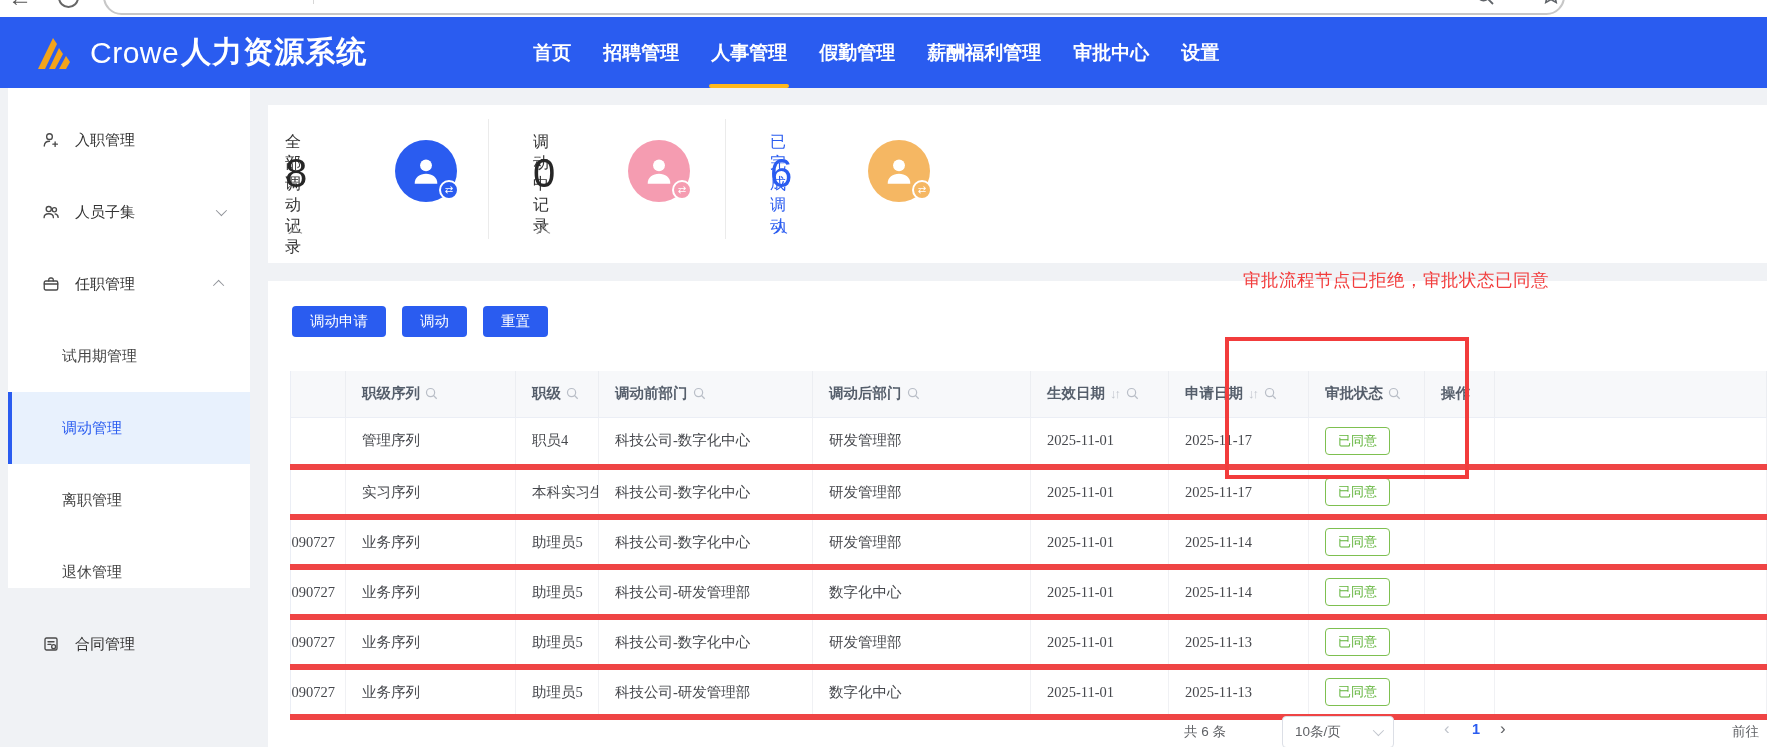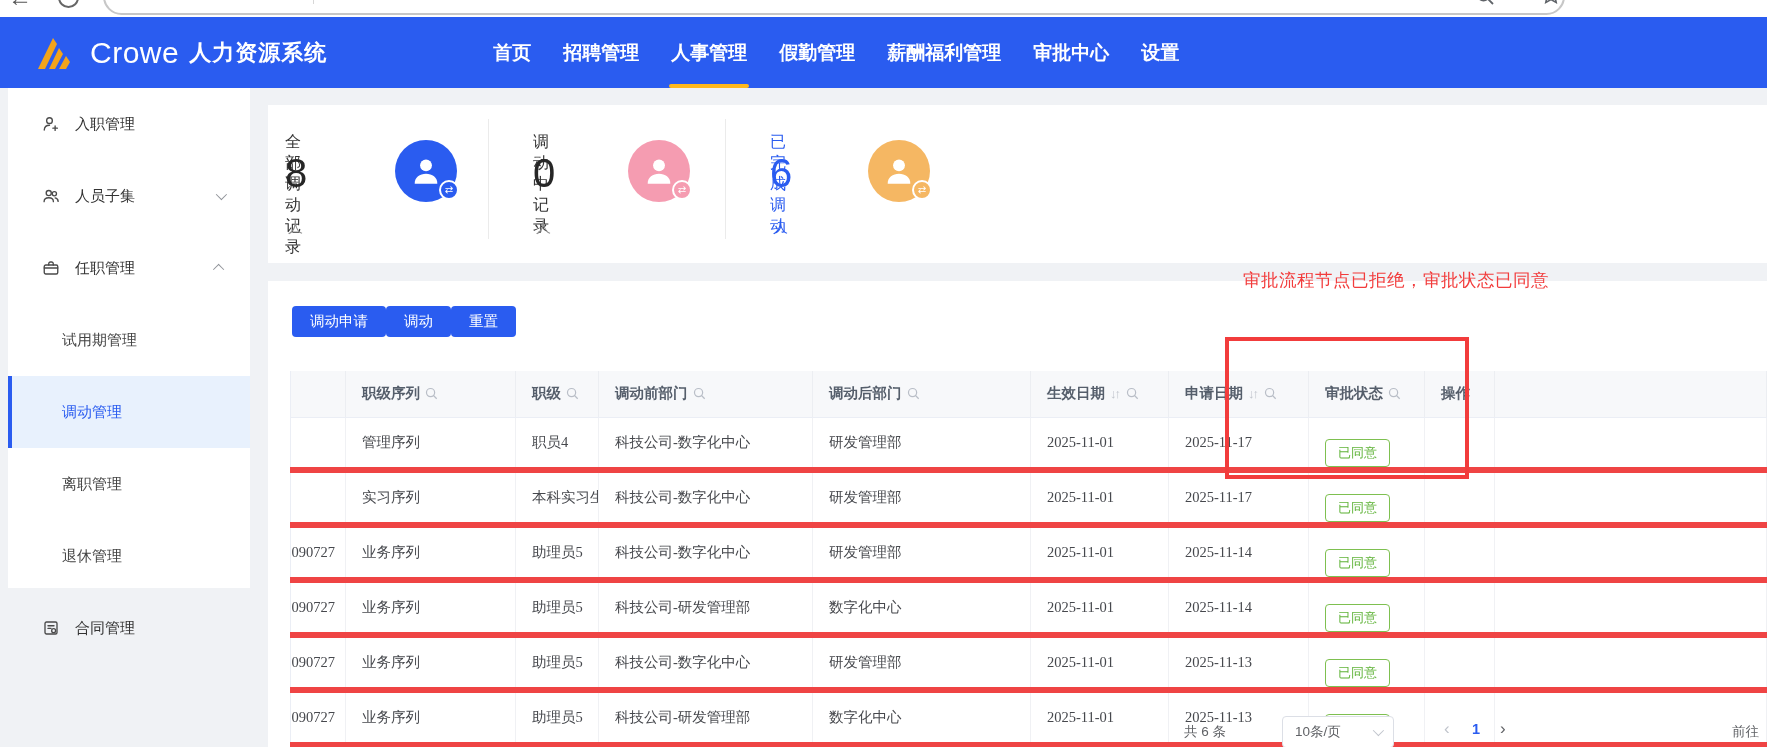--- a/index.html
+++ b/index.html
@@ -14,27 +14,27 @@
   .addr { position:absolute; left:103px; top:-22px; width:1462px; height:37px; background:#fff; border:2px solid #c7c7c7; border-radius:19px; }
   .addr-sec { position:absolute; left:158px; top:5px; font-size:13.5px; color:#555; }
   .addr-sep { position:absolute; left:208px; top:2px; width:1px; height:22px; background:#d7d7d7; }
   .addr-search { position:absolute; left:1370px; top:6px; }
   .addr-star { position:absolute; left:1436px; top:5px; }
 
   
   .hdr { position:absolute; left:0; top:17px; width:100%; height:71px; background:#2a5cf0; display:flex; align-items:center; z-index:9; }
   .logo-wrap { display:flex; align-items:center; margin-left:36px;justify-content:flex-end; }
   .brand { color:#fff; font-size:30px; font-weight:400; margin-left:12px; letter-spacing:.5px; }
-  .apptitle { color:#fff; font-size:22px; font-weight:bold; margin-left:10px; letter-spacing:1px; }
+  .apptitle { color:#fff; font-size:30px; font-weight:bold; margin-left:2px; letter-spacing:1px; }
   .nav { display:flex; align-items:flex-end; margin-left:150px; height:71px; }
   .nav-item { position:relative; height:71px; display:flex; align-items:center; padding:0 16px; color:#fff; font-size:19px; font-weight:600; cursor:pointer; }
   .nav-item.active::after { content:""; position:absolute; left:14px; right:14px; bottom:0; height:4px; background:#ffb81c; border-radius:2px; }
 
   
-  .sidebar { position:absolute; left:8px; top:88px; width:242px; height:500px; background:#fff; z-index:1; }
+  .sidebar { position:absolute; left:8px; top:88px; width:242px; height:500px; background:#fff; padding-top:16px; z-index:1; }
   .side-item { height:72px; display:flex; align-items:center; padding-left:34px; font-size:15px; color:#333; cursor:pointer; }
   .side-item .s-ic { width:18px; height:18px; margin-right:15px; flex:0 0 18px; }
   .side-sub { height:72px; display:flex; align-items:center; padding-left:54px; font-size:15px; color:#444; cursor:pointer; }
   .side-sub.active { background:#e8f1fd; border-left:4px solid #2a5cf0; padding-left:50px; color:#2a5cf0; }
   .chev { width:8px; height:8px; border-right:1.6px solid #909399; border-bottom:1.6px solid #909399; margin-left:auto; margin-right:26px; }
   .chev.down { transform:rotate(45deg) translateY(-2px); }
   .chev.up { transform:rotate(-135deg) translateY(-2px); }
 
   
   .stats-card { position:absolute; left:268px; top:105px; width:1510px; height:158px; background:#fff; z-index:1; }
@@ -46,32 +46,32 @@
   .stat-icon { position:absolute; top:35px; width:62px; height:62px; border-radius:50%; display:flex; align-items:center; justify-content:center; }
   .stat-icon .mini { position:absolute; right:-2px; bottom:2px; width:20px; height:20px; border-radius:50%; border:2px solid #fff; color:#fff; font-size:10px; line-height:16px; text-align:center; }
   .vdiv { position:absolute; top:14px; width:1px; height:120px; background:#ebebeb; }
 
   
   .red-note { position:absolute; left:1243px; top:268px; font-size:17.5px; font-weight:500; color:#f23c3c; z-index:6; letter-spacing:.5px; }
   .red-box { position:absolute; left:1225px; top:337px; width:244px; height:142px; border:4px solid #f23c3c; z-index:6; }
 
   
   .table-card { position:absolute; left:268px; top:281px; width:1510px; height:560px; background:#fff; z-index:1; }
-  .btns { position:absolute; left:24px; top:25px; display:flex; }
+  .btns { position:absolute; left:24px; top:25px; display:flex; gap:16px; }
   .btn { background:#2a5cf0; color:#fff; border:none; border-radius:4px; height:31px; padding:0 18px; font-size:14.5px; font-family:inherit; cursor:pointer; }
 
   table.grid { position:absolute; left:22px; top:90px; width:1477px; border-collapse:collapse; table-layout:fixed; border-left:1px solid #ebeef5; }
   .grid th { height:46px; background:#f7f8fa; font-size:14.5px; font-weight:bold; color:#555e6b; text-align:left; padding:0 0 0 16px; border-bottom:1px solid #ebeef5; border-right:1px solid #eceef2; white-space:nowrap; overflow:hidden; }
   .grid td { height:50px; font-size:14.5px; color:#46484d; padding:0 0 0 16px; border-bottom:6px solid #ef4444; border-right:1px solid #f0f1f4; white-space:nowrap; overflow:hidden;font-family:Liberation Serif, serif; }
   .th-inner { display:inline-flex; align-items:center; gap:5px; }
   .ic-search { flex:0 0 auto; }
   .sort { color:#c0c4cc; font-size:13px; letter-spacing:-2px; margin-right:2px; }
   .cell-id { position:relative; padding:0 !important;margin-top:22px; }
   .cell-id span { position:absolute; right:10px; top:50%; transform:translateY(-50%); white-space:nowrap; }
-  .badge { display:inline-block; border:1px solid #7ec050; color:#61b43a; border-radius:4px; padding:4px 12px; font-size:13px; background:#fff;margin-top:21px; }
+  .badge { display:inline-block; border:1px solid #7ec050; color:#61b43a; border-radius:4px; padding:4px 12px; font-size:13px; background:#fff; }
 
   
   .pg-total { position:absolute; left:1184px; top:723px; font-size:13.5px; color:#606266; z-index:3; }
   .pg-size { position:absolute; left:1282px; top:716px; width:112px; height:32px; border:1px solid #dcdfe6; border-radius:4px; background:#fff; z-index:3; font-size:13.5px; color:#606266; display:flex; align-items:center; padding-left:12px; }
   .pg-size .chev { margin-right:12px; border-color:#c0c4cc; }
   .pg-prev { position:absolute; left:1444px; top:719px; font-size:17px; color:#c0c4cc; z-index:3; }
   .pg-cur { position:absolute; left:1472px; top:721px; font-size:14.5px; font-weight:bold; color:#2a5cf0; z-index:3; }
   .pg-next { position:absolute; left:1500px; top:719px; font-size:17px; color:#606266; z-index:3; }
   .pg-goto { position:absolute; left:1732px; top:723px; font-size:13.5px; color:#606266; z-index:3; }
 </style>

